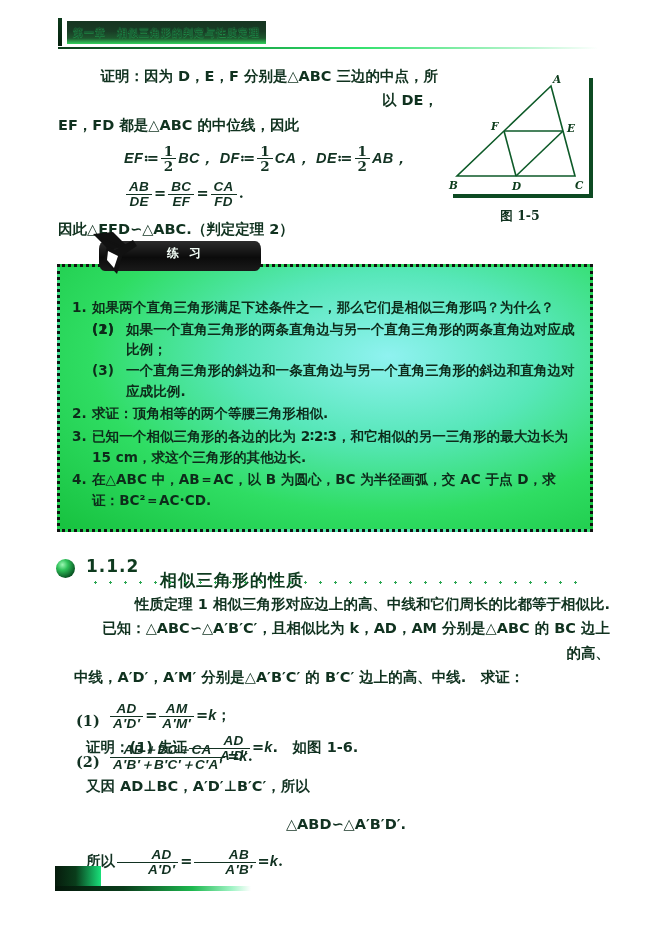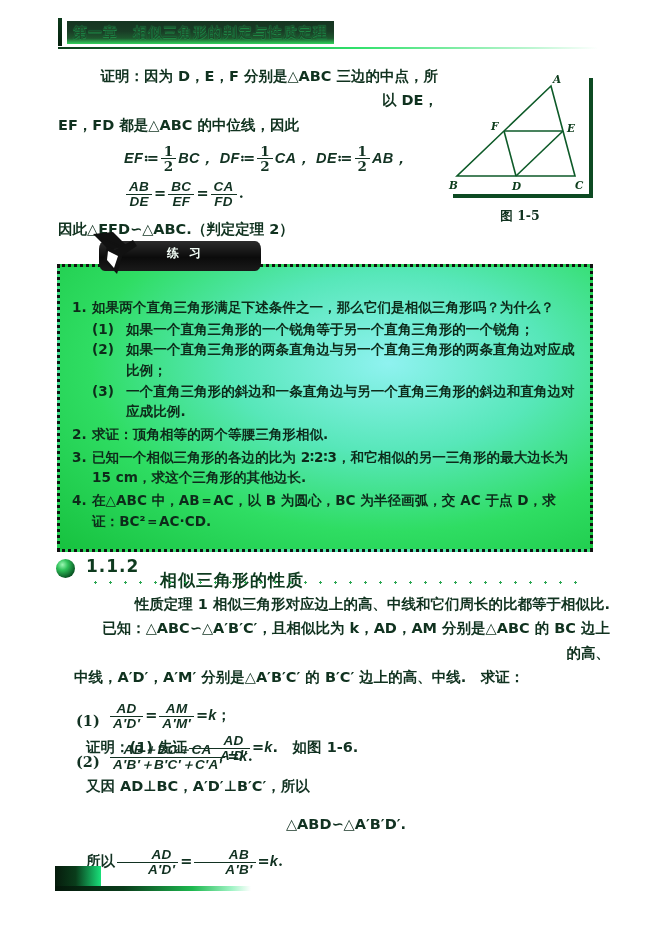--- a/index.html
+++ b/index.html
@@ -33,21 +33,21 @@
     background: linear-gradient(180deg, #0d3b1c 0%, #05200e 100%);
   }
   .header-band {
     position: absolute;
     left: 67px;
     top: 3px;
     height: 23px;
     padding: 0 6px;
     background: linear-gradient(180deg, #03240f 0%, #062c13 45%, #0b4a1e 75%, #1fcf4e 100%);
     color: #0a3d18;
-    font-size: 14px;
+    font-size: 10px;
     font-weight: bold;
     line-height: 23px;
     letter-spacing: 1px;
     white-space: nowrap;
     overflow: hidden;
     text-shadow: 0 0 1px #04964a, 0 1px 0 #0d7a33;
     opacity: .92;
   }
   .header-rule {
     position: absolute;
@@ -398,21 +398,20 @@
 
   <div class="ex-box">
     <ul class="ex-list">
 
       <li class="ex-item">
         <span class="ex-num zh">1.</span>
         <span class="zh">如果两个直角三角形满足下述条件之一，那么它们是相似三角形吗？为什么？</span>
         <ul class="sub-list">
           <li class="sub-item">
             <span class="sub-num zh">(1)</span>
-            <span class="zh">如果一个直角三角形的一个锐角等于另一个直角三角形的一个锐角；</span>
           </li>
           <li class="sub-item">
             <span class="sub-num zh">(2)</span>
             <span class="zh">如果一个直角三角形的两条直角边与另一个直角三角形的两条直角边对应成比例；</span>
           </li>
           <li class="sub-item">
             <span class="sub-num zh">(3)</span>
             <span class="zh">一个直角三角形的斜边和一条直角边与另一个直角三角形的斜边和直角边对应成比例.</span>
           </li>
         </ul>

